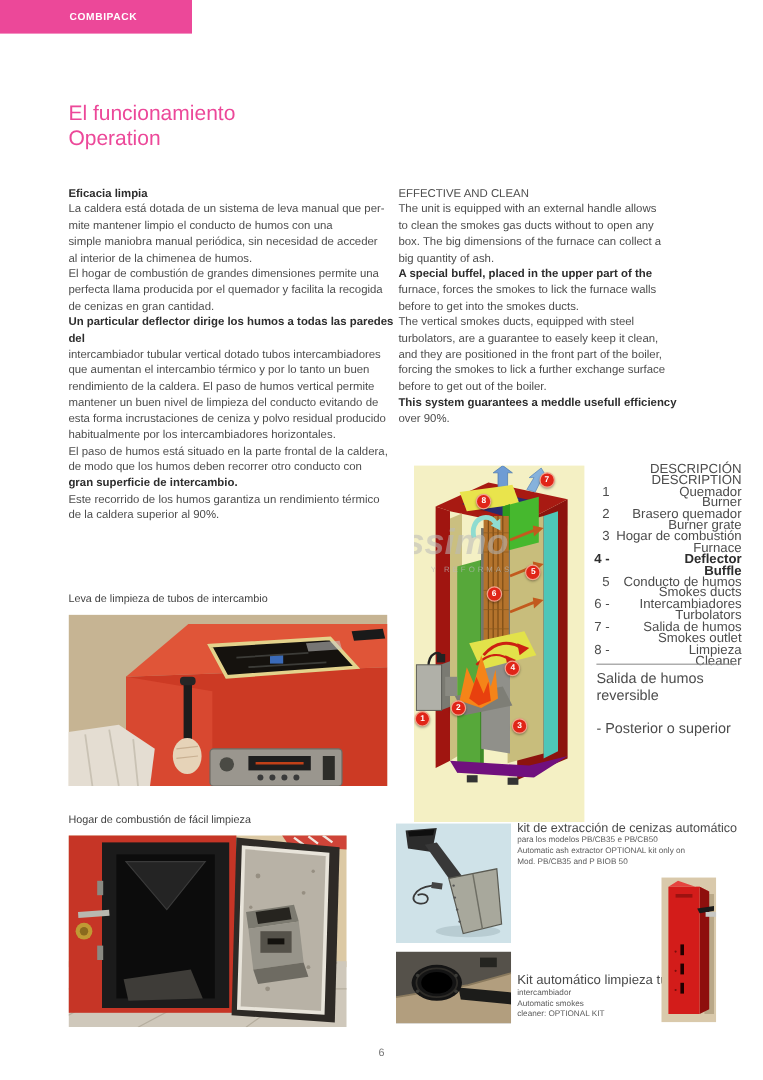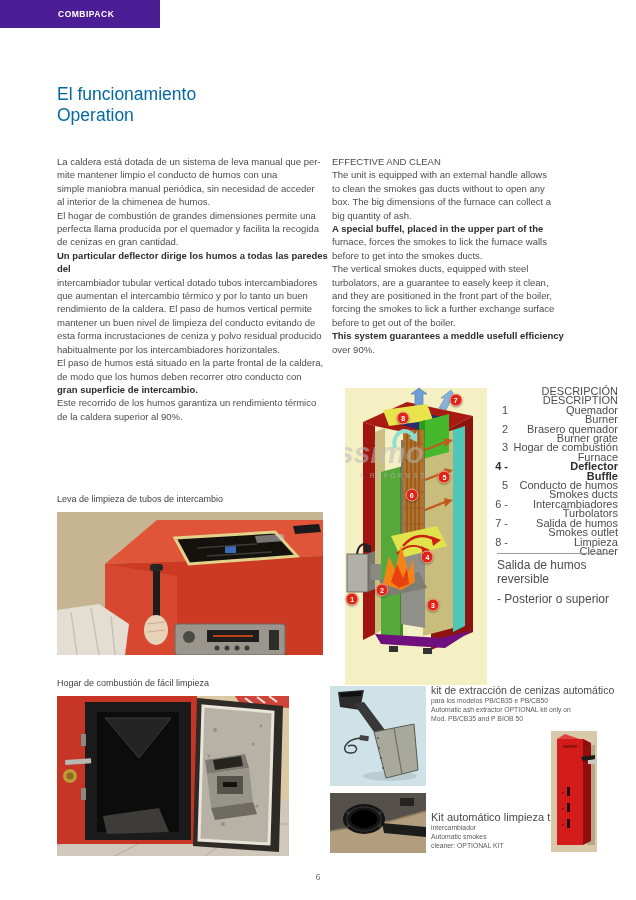--- a/index.html
+++ b/index.html
@@ -1,25 +1,25 @@
 <!DOCTYPE html>
 <html><head>
 <meta charset="utf-8">
 <style>
   html,body{margin:0;padding:0;background:#e8e8e8;}
   .page{position:relative;width:636px;height:900px;background:#ffffff;
         font-family:"Liberation Sans",sans-serif;color:#4c4c4c;overflow:hidden;margin:0 auto;}
 
   
-  .tag{position:absolute;left:0;top:0;width:160px;height:28px;background:#4c1d95;
+  .tag{position:absolute;left:0;top:0;width:160px;height:28px;background:#ec4899;
        color:#fff;font-size:8.5px;font-weight:bold;letter-spacing:.5px;
        display:flex;align-items:center;padding-left:58px;box-sizing:border-box;}
 
   
-  .title{position:absolute;left:57px;top:84px;font-size:17.5px;line-height:21px;color:#0369a1;}
+  .title{position:absolute;left:57px;top:84px;font-size:17.5px;line-height:21px;color:#ec4899;}
 
   
   .col{position:absolute;font-size:9.5px;line-height:13.4px;color:#4c4c4c;}
   .col-left{left:57px;top:155px;width:272px;}
   .col-right{left:332px;top:155px;width:248px;}
   .col p{margin:0;}
   .prewrap{white-space:pre-line;}
   .bold{font-weight:bold;color:#2d2d2d;}
   .blockbold{display:block;font-weight:bold;color:#2d2d2d;}
   .mb12{margin-bottom:12px;} .mb9{margin-bottom:9px;} .mb7{margin-bottom:7px;} .mb4{margin-bottom:4px;}
@@ -46,21 +46,21 @@
   .desc{position:absolute;left:494px;top:387px;width:124px;font-size:11px;line-height:9.4px;color:#4c4c4c;text-align:right;}
   .desc-title{margin:0;}
   .desc-items{margin-top:0;}
   .desc-item{display:grid;grid-template-columns:14px 1fr;}
   .desc-en{grid-column:2;}
   .bold-item{font-weight:bold;color:#2d2d2d;}
 
   
   .salida{position:absolute;left:497px;top:553px;width:117px;border-top:1px solid #9a9a9a;
           padding-top:4px;font-size:12px;color:#4c4c4c;}
-  .salida .l2{margin-top:6px;}
+  .salida .l2{margin-top:14px;}
 
   
   .kit-text{position:absolute;width:196px;}
   .kit1{left:431px;top:684px;}
   .kit2{left:431px;top:811px;}
   .kit-title{font-size:10.5px;color:#4a4a4a;margin:0 0 1px 0;}
   .kit-title-lg{font-size:11px;}
   .kit-sub{font-size:6.8px;line-height:8.8px;color:#5a5a5a;margin:0;}
 
   .footer{position:absolute;left:0;right:0;top:872px;text-align:center;font-size:9px;color:#777;}
@@ -73,20 +73,21 @@
   <div class="tag">
     <span>COMBIPACK</span>
   </div>
 
   <div class="title">
     <div>El funcionamiento</div>
     <div>Operation</div>
   </div>
 
   <div class="col col-left">
+    <p class="bold">Eficacia limpia</p>
     <p class="prewrap mb12">La caldera está dotada de un sistema de leva manual que per-
 mite mantener limpio el conducto de humos con una
 simple maniobra manual periódica, sin necesidad de acceder
 al interior de la chimenea de humos.</p>
     <p class="prewrap mb9">El hogar de combustión de grandes dimensiones permite una
 perfecta llama producida por el quemador y facilita la recogida
 de cenizas en gran cantidad.</p>
     <p class="mb7"><span class="blockbold">Un particular deflector dirige los humos a todas las paredes del</span><span class="prewrap">intercambiador tubular vertical dotado tubos intercambiadores
 que aumentan el intercambio térmico y por lo tanto un buen
 rendimiento de la caldera. El paso de humos vertical permite

